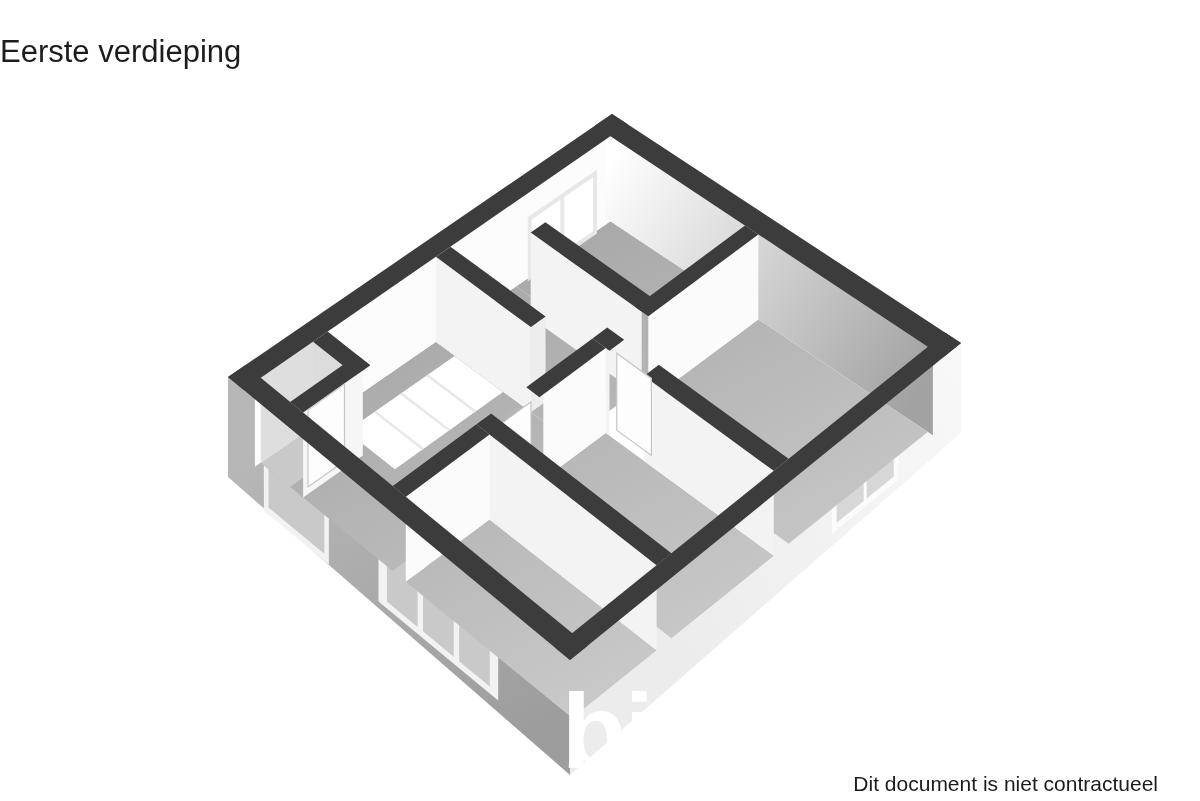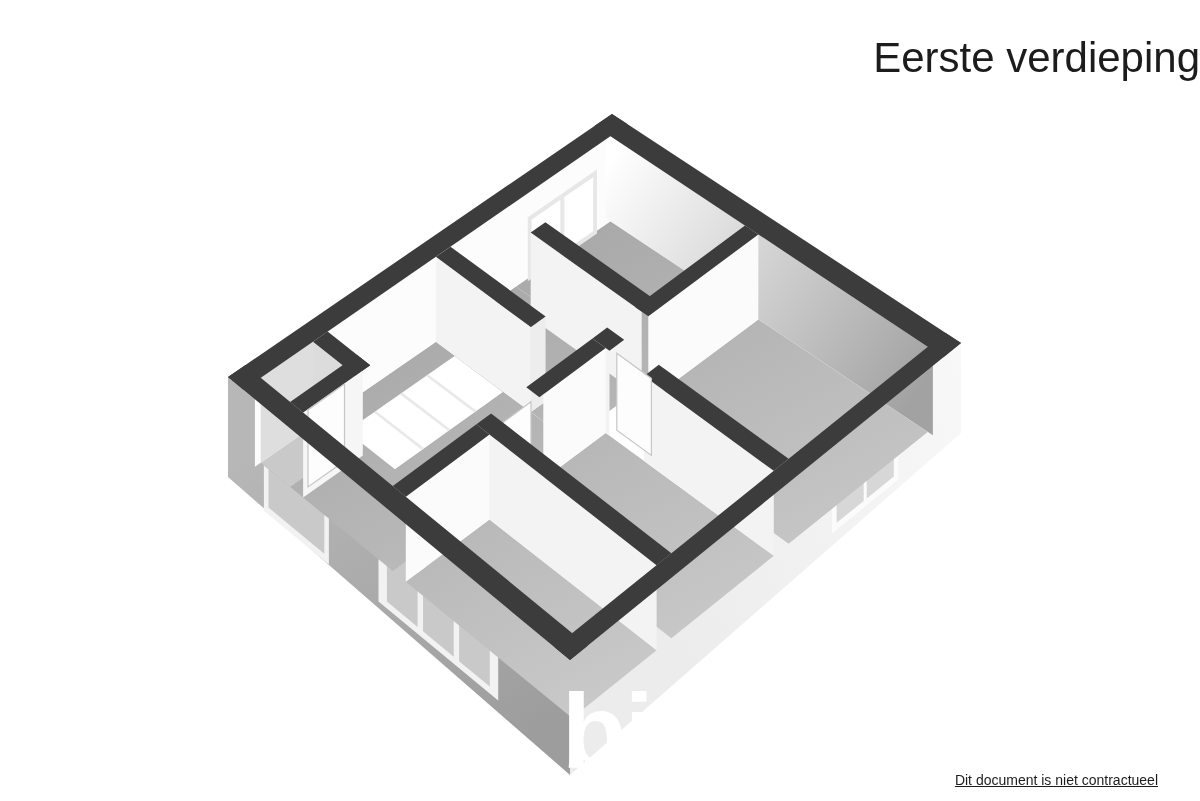--- a/index.html
+++ b/index.html
@@ -1,20 +1,20 @@
 <!DOCTYPE html>
 <html><head>
 <meta charset="utf-8">
 <style>
   html,body{margin:0;padding:0;background:#ffffff;}
   .stage{position:relative;width:1200px;height:801px;background:#ffffff;overflow:hidden;
          font-family:"Liberation Sans", sans-serif;}
-  .title{position:absolute;left:0;right:0;top:34px;text-align:right;
-         font-size:42px;font-weight:400;color:#1c1c1c;letter-spacing:0px;}
-  .disclaimer{position:absolute;right:42px;top:772px;font-size:14px;color:#1c1c1c;text-decoration:underline;}
+  .title{position:absolute;left:0;right:0;top:34px;text-align:left;
+         font-size:31px;font-weight:400;color:#1c1c1c;letter-spacing:0px;}
+  .disclaimer{position:absolute;right:42px;top:772px;font-size:21px;color:#1c1c1c;}
   svg{position:absolute;left:0;top:0;}
 </style>
 </head>
 <body>
 
 <div class="stage">
   <svg id="plan" width="1200" height="801" viewBox="0 0 1200 801">
       <defs>
         <linearGradient id="gFloor" gradientUnits="userSpaceOnUse" x1="612" y1="140" x2="840" y2="580">
           <stop offset="0" stop-color="#a4a4a4"></stop>

